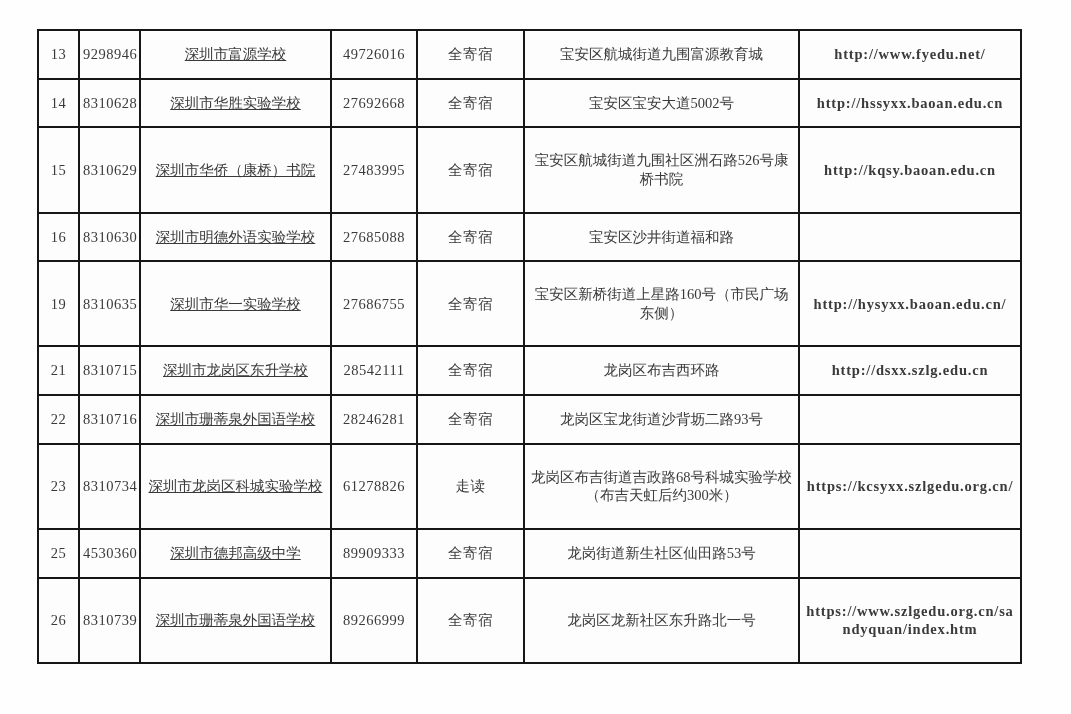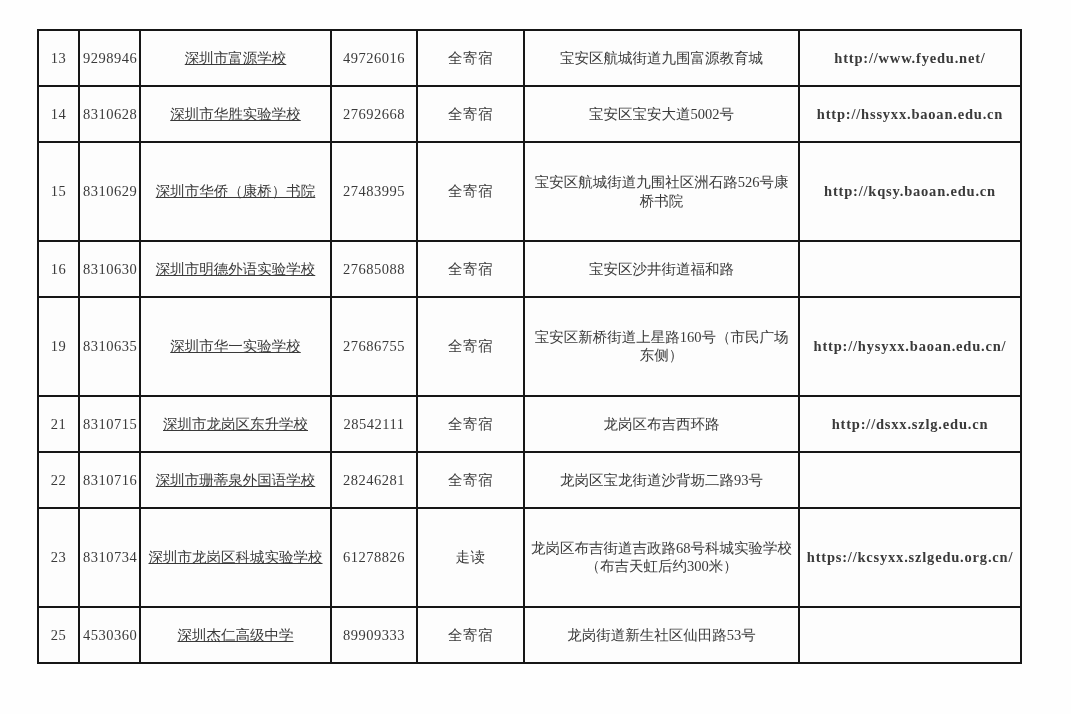--- a/index.html
+++ b/index.html
@@ -148,22 +148,31 @@
     <td class="c-phone">61278826</td>
     <td class="c-board">走读</td>
     <td class="c-addr">龙岗区布吉街道吉政路68号科城实验学校（布吉天虹后约300米）</td>
     <td class="c-url">https://kcsyxx.szlgedu.org.cn/</td>
   </tr>
 
 
   <tr>
     <td class="c-no">25</td>
     <td class="c-code">4530360</td>
-    <td class="c-name">深圳杰仁高级中学</td>
+    <td class="c-name">深圳市德邦高级中学</td>
     <td class="c-phone">89909333</td>
     <td class="c-board">全寄宿</td>
     <td class="c-addr">龙岗街道新生社区仙田路53号</td>
     <td class="c-url"></td>
   </tr>
 
+  <tr>
+    <td class="c-no">26</td>
+    <td class="c-code">8310739</td>
+    <td class="c-name">深圳市珊蒂泉外国语学校</td>
+    <td class="c-phone">89266999</td>
+    <td class="c-board">全寄宿</td>
+    <td class="c-addr">龙岗区龙新社区东升路北一号</td>
+    <td class="c-url">https://www.szlgedu.org.cn/sandyquan/index.htm</td>
+  </tr>
 </tbody>
   </table>
 </div>
 
 </body></html>

